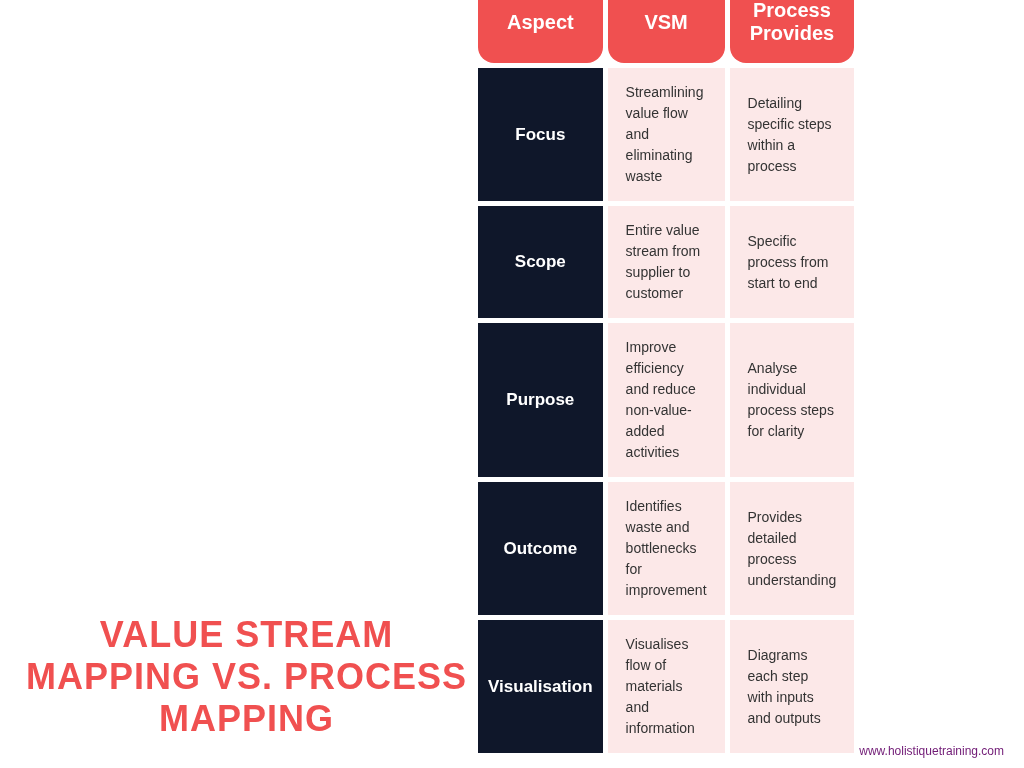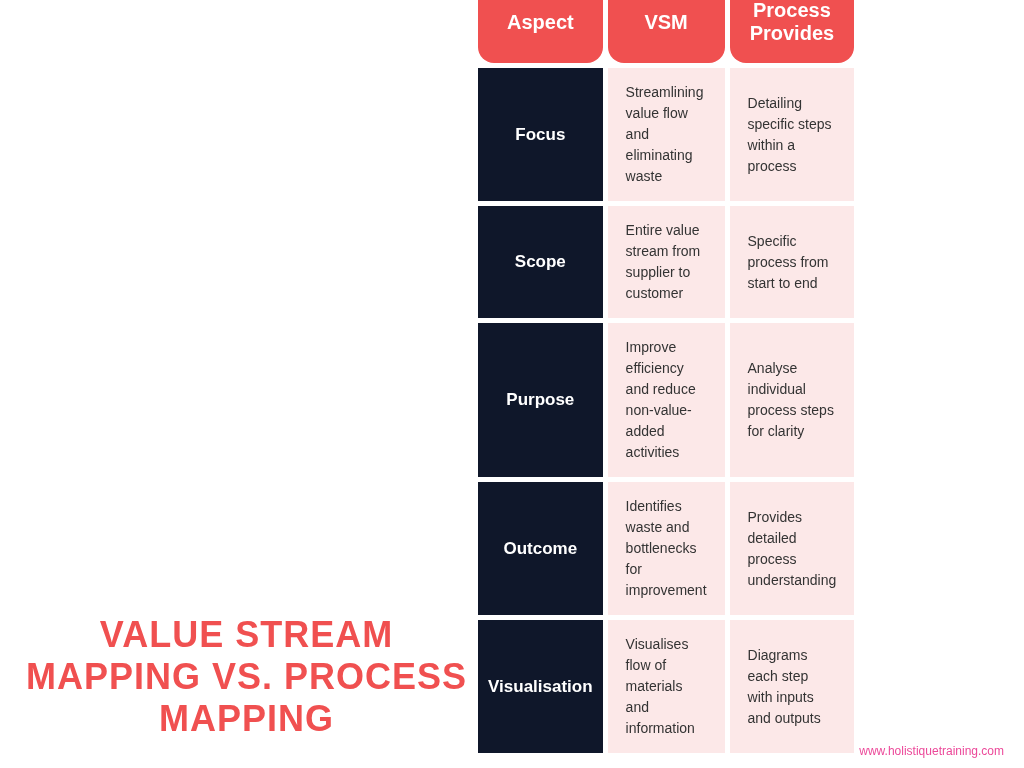--- a/index.html
+++ b/index.html
@@ -80,21 +80,21 @@
       line-height: 1.5;
     }
 
     .data-row {
       height: 80px;
     }
 
     .footer {
       margin-top: 8px;
       font-size: 12px;
-      color: #ec4899;
+      color: #701a75;
       text-align: center;
     }
   </style>
 </head>
 <body>
 
 <div class="page-wrapper">
 
   <div class="page-title">VALUE STREAM MAPPING VS. PROCESS MAPPING</div>
 

